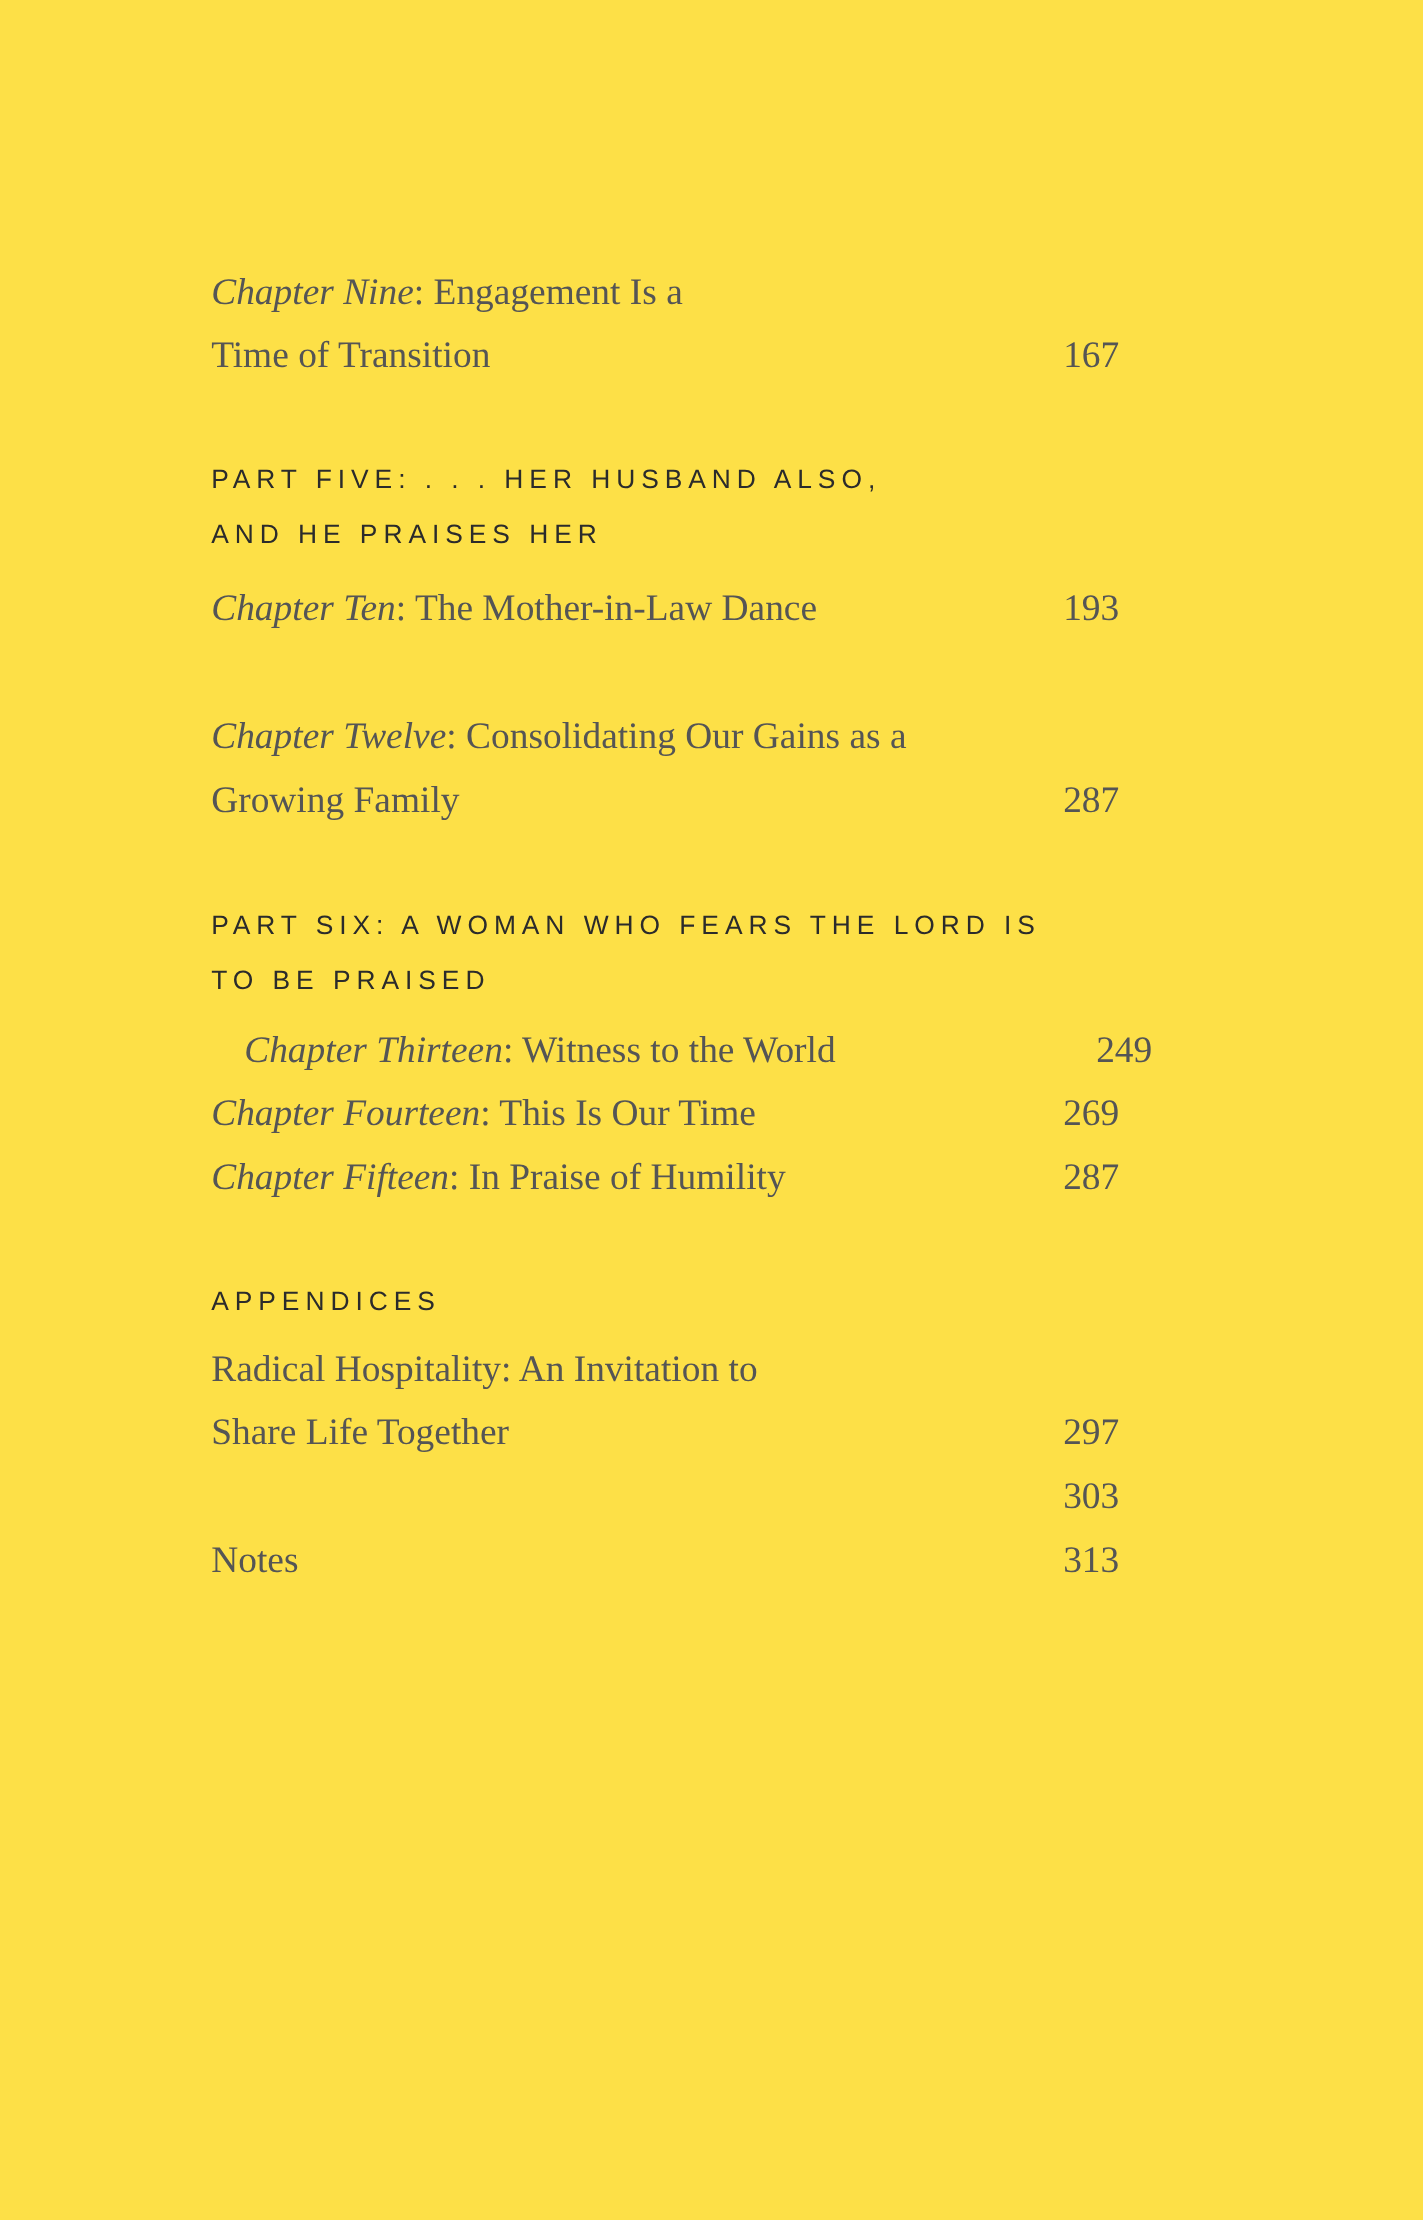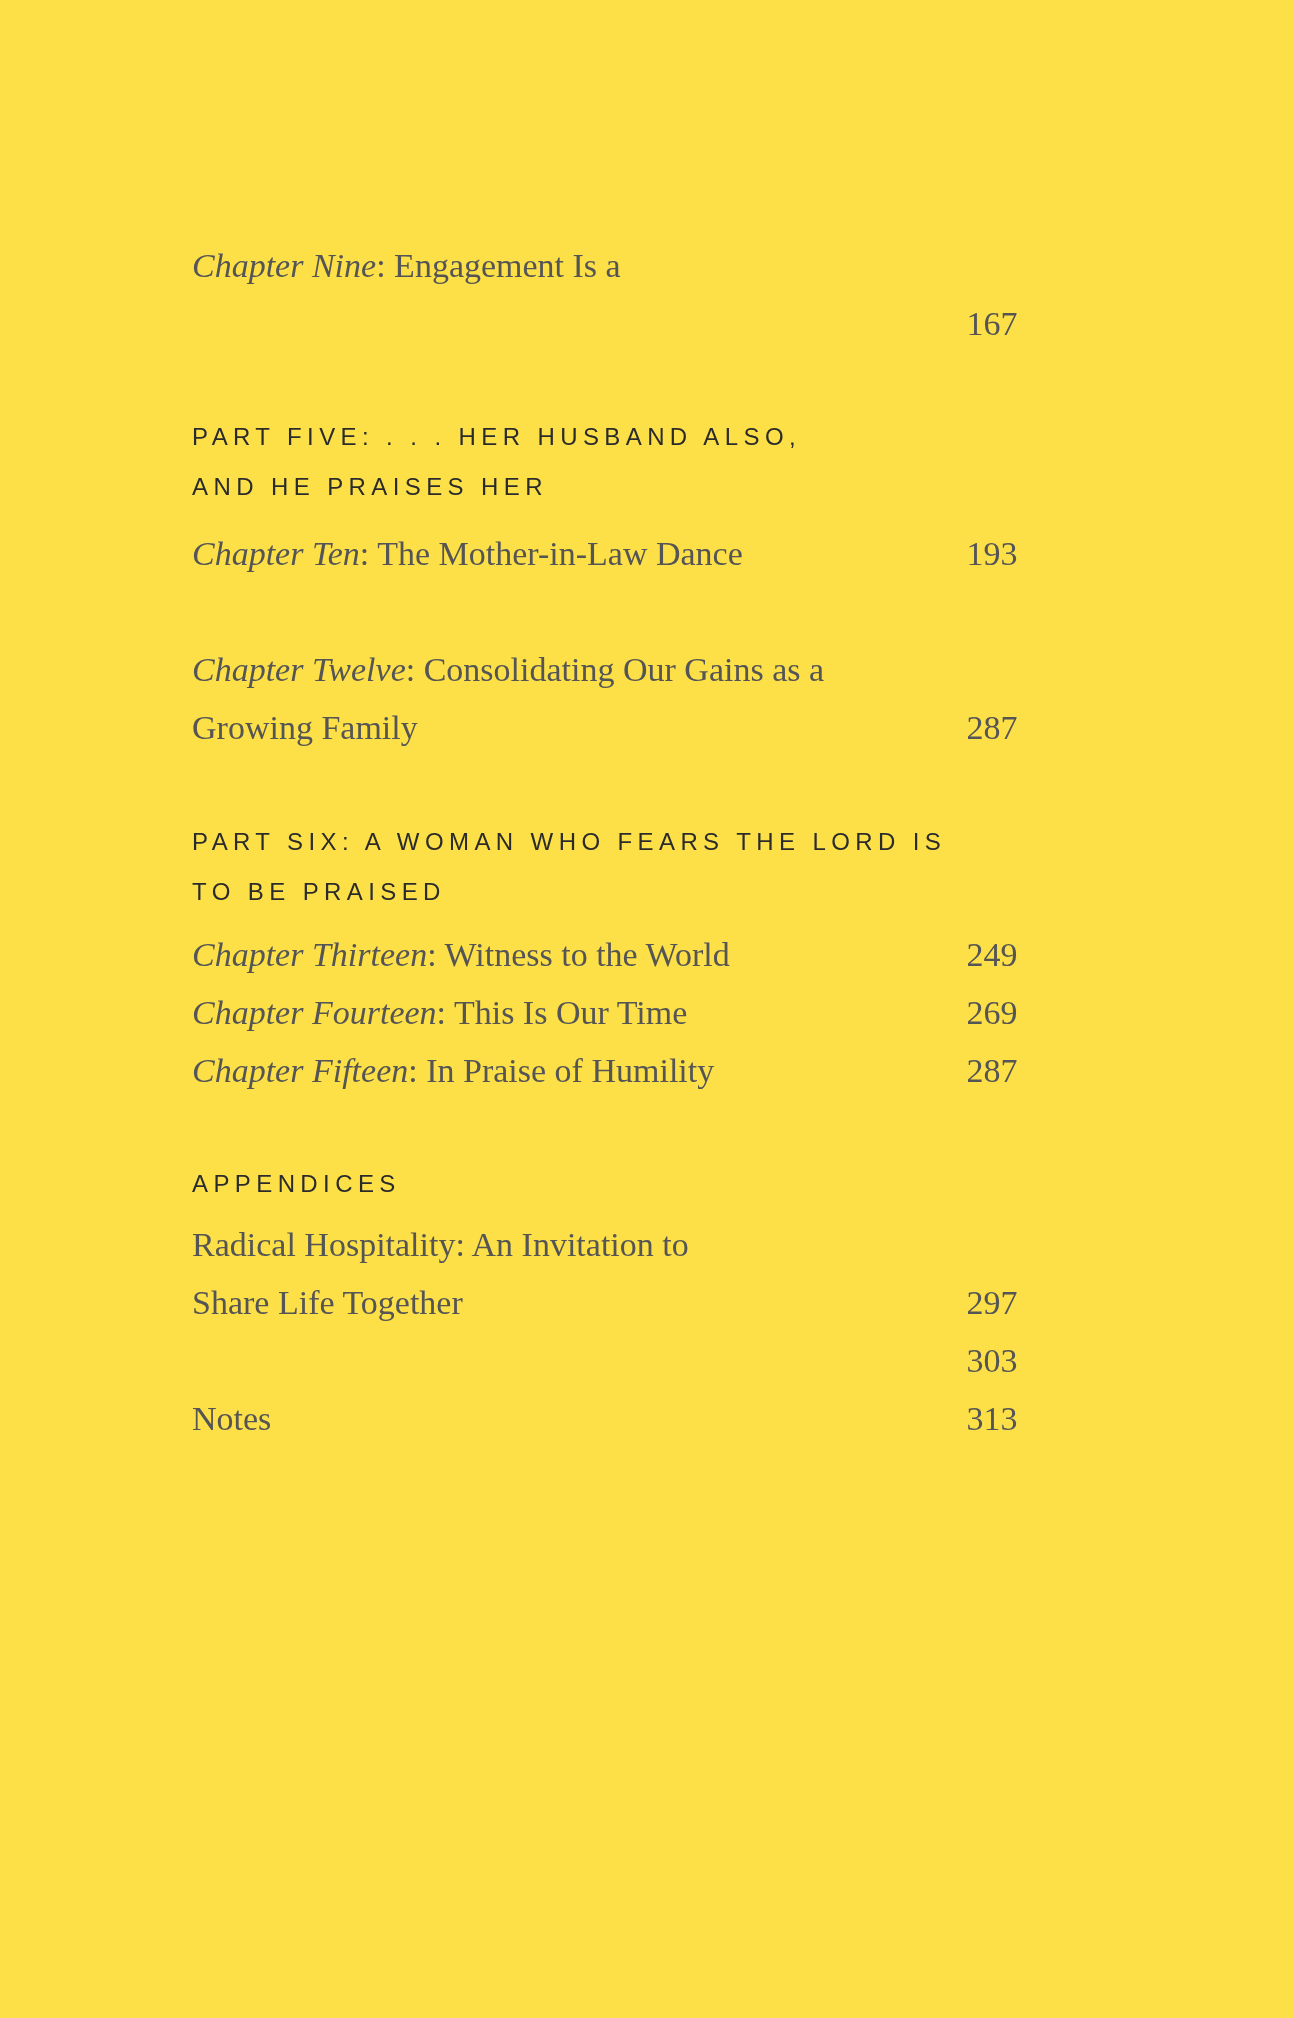--- a/index.html
+++ b/index.html
@@ -54,20 +54,21 @@
   </style>
 </head>
 <body>
 
 <div class="page">
 
   <div class="line" style="top:237px;">
     <span class="title"><span class="label">Chapter Nine</span><span>: Engagement Is a</span></span>
   </div>
   <div class="line" style="top:295px;">
+    <span class="title">Time of Transition</span>
     <span class="pagenum">167</span>
   </div>
 
   <div class="heading" style="top:462px;">AND HE PRAISES HER</div>
   <div class="heading" style="top:412px;">PART FIVE: . . . HER HUSBAND ALSO,</div>
 
   <div class="line" style="top:525px;">
     <span class="title"><span class="label">Chapter Ten</span><span>: The Mother-in-Law Dance</span></span>
     <span class="pagenum">193</span>
   </div>
@@ -77,21 +78,21 @@
     <span class="title"><span class="label">Chapter Twelve</span><span>: Consolidating Our Gains as a</span></span>
   </div>
   <div class="line" style="top:699px;">
     <span class="title">Growing Family</span>
     <span class="pagenum">287</span>
   </div>
 
   <div class="heading" style="top:817px;">PART SIX: A WOMAN WHO FEARS THE LORD IS</div>
   <div class="heading" style="top:867px;">TO BE PRAISED</div>
 
-  <div class="line" style="top:926px;">
+  <div class="line" style="top:926px;margin-left:30px;">
     <span class="title"><span class="label">Chapter Thirteen</span><span>: Witness to the World</span></span>
     <span class="pagenum">249</span>
   </div>
 
   <div class="line" style="top:984px;">
     <span class="title"><span class="label">Chapter Fourteen</span><span>: This Is Our Time</span></span>
     <span class="pagenum">269</span>
   </div>
 
   <div class="line" style="top:1042px;">

